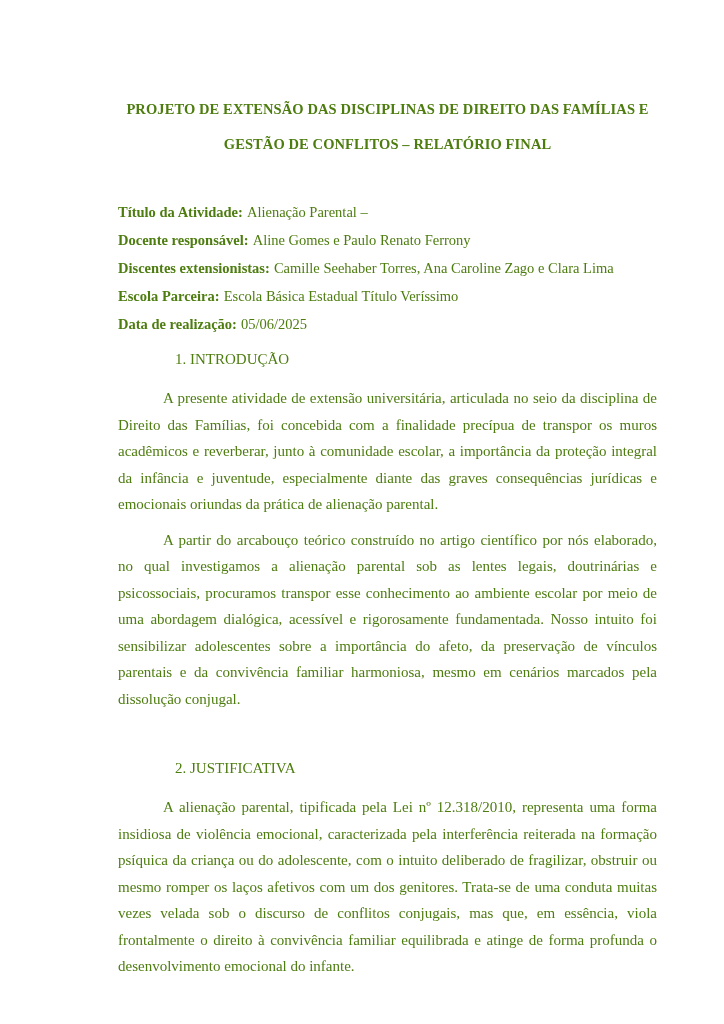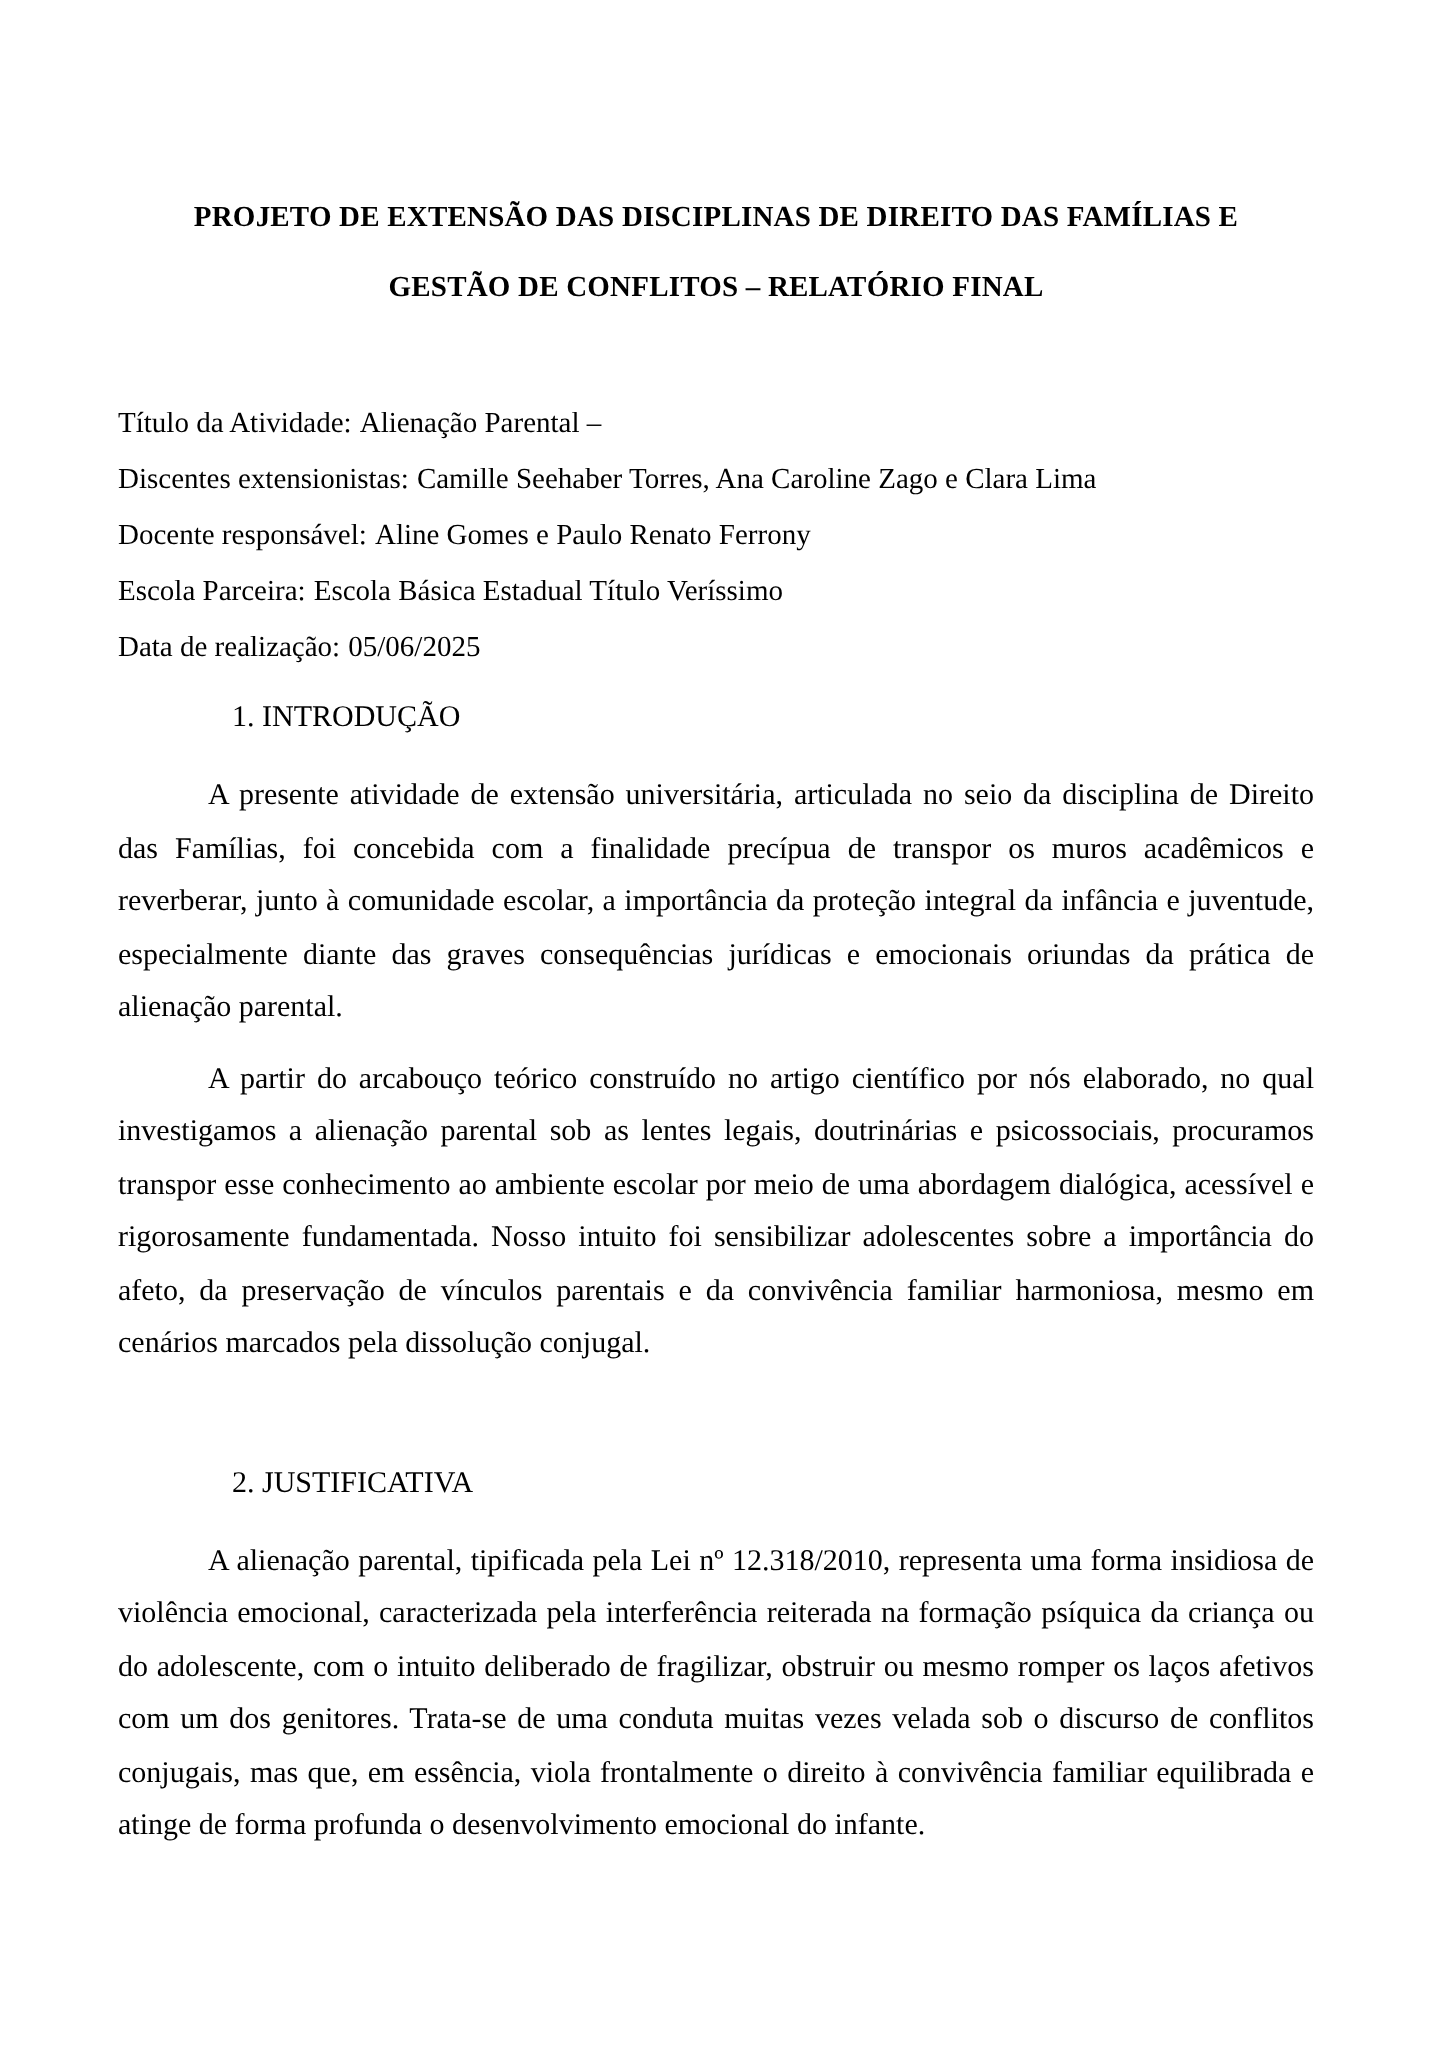--- a/index.html
+++ b/index.html
@@ -7,42 +7,42 @@
     margin: 0;
     padding: 0;
     background: #ffffff;
   }
   .page {
     position: relative;
     width: 724px;
     height: 1024px;
     box-sizing: border-box;
     background: #ffffff;
-    color: #000000;
-    padding: 92px 67px 0 59px;
+    color: #4d7c0f;
+    padding: 92px 67px 0 118px;
     font-family: "Liberation Serif", "DejaVu Serif", serif;
     overflow: hidden;
   }
   .doc-title {
     text-align: center;
     font-weight: bold;
     font-size: 14.5px;
     line-height: 35px;
     letter-spacing: 0.1px;
   }
   .meta-block {
     margin-top: 36px;
     font-size: 14.5px;
   }
   .meta-line {
     line-height: 28px;
     white-space: nowrap;
   }
   .meta-label {
-    font-weight: normal;
+    font-weight: bold;
     margin-top: 16px;
   }
   .meta-value {
     margin-left: 0.28em;
     text-align: center;
   }
   .section-heading {
     font-weight: normal;
     font-size: 15px;
     line-height: 27px;
@@ -75,24 +75,24 @@
   <div class="doc-title">
     <div>PROJETO DE EXTENSÃO DAS DISCIPLINAS DE DIREITO DAS FAMÍLIAS E</div>
     <div>GESTÃO DE CONFLITOS – RELATÓRIO FINAL</div>
   </div>
 
   <div class="meta-block">
     <div class="meta-line">
       <span class="meta-label">Título da Atividade:</span><span class="meta-value">Alienação Parental –</span>
     </div>
     <div class="meta-line">
-      <span class="meta-label">Discentes extensionistas:</span><span class="meta-value">Camille Seehaber Torres, Ana Caroline Zago e Clara Lima</span>
+      <span class="meta-label">Docente responsável:</span><span class="meta-value">Aline Gomes e Paulo Renato Ferrony</span>
     </div>
     <div class="meta-line">
-      <span class="meta-label">Docente responsável:</span><span class="meta-value">Aline Gomes e Paulo Renato Ferrony</span>
+      <span class="meta-label">Discentes extensionistas:</span><span class="meta-value">Camille Seehaber Torres, Ana Caroline Zago e Clara Lima</span>
     </div>
     <div class="meta-line">
       <span class="meta-label">Escola Parceira:</span><span class="meta-value">Escola Básica Estadual Título Veríssimo</span>
     </div>
     <div class="meta-line">
       <span class="meta-label">Data de realização:</span><span class="meta-value">05/06/2025</span>
     </div>
   </div>
 
   <div class="section">

